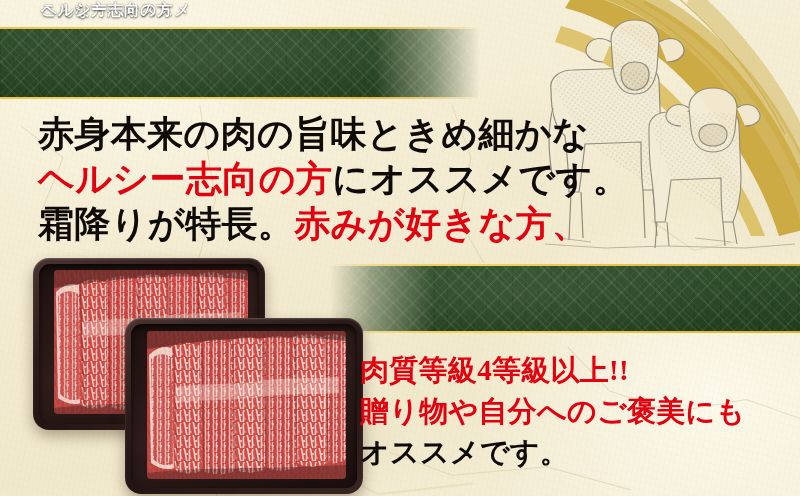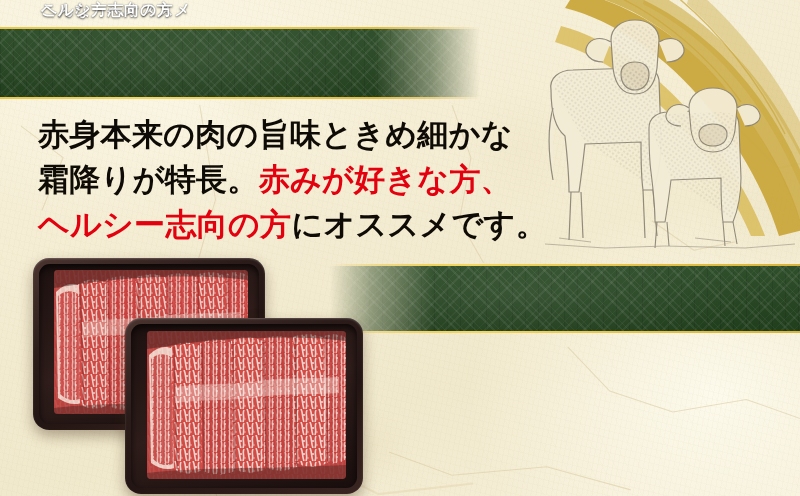--- a/index.html
+++ b/index.html
@@ -81,21 +81,21 @@
     font-family:"Liberation Serif","DejaVu Serif",serif;
     font-weight:700;letter-spacing:.02em;white-space:nowrap;
     text-shadow:0 1px 2px rgba(0,0,0,.55), 0 0 1px rgba(0,0,0,.5);
   }
 
   
   .copy{position:absolute;z-index:5;
     font-family:"Liberation Serif","DejaVu Serif",serif;
     font-weight:700;color:#0e0b06;white-space:nowrap;letter-spacing:.01em;}
   .copy .red{color:#e3000f;}
-  #copy-top{left:38px;top:112px;font-size:31px;line-height:45px;}
+  #copy-top{left:38px;top:112px;font-size:36px;line-height:45px;}
   #copy-bottom{left:360px;top:350px;font-size:29px;line-height:41px;}
 
   
   .tray{position:absolute;border-radius:16px;
     background:linear-gradient(155deg,#4a3430 0%,#2b1c1a 35%,#231513 60%,#3a2522 100%);
     box-shadow:0 6px 14px rgba(60,40,20,.38), inset 0 1px 2px rgba(255,255,255,.22);}
   .tray .rim{position:absolute;inset:6px;border-radius:11px;
     background:linear-gradient(160deg,#1d1110,#2e1d1a 50%,#1a0f0e);
     box-shadow:inset 0 3px 7px rgba(0,0,0,.75);}
   .meat{position:absolute;border-radius:4px;overflow:hidden;}
@@ -196,34 +196,39 @@
       <div class="fill"></div>
       <div class="sheen"></div>
       <div class="gold-rule top"></div>
       <div class="gold-rule bot"></div>
     </div>
   </div>
   <div class="banner-title" id="b1t">こんな方へオススメ</div>
 
   <div class="copy" id="copy-top">
     <div>赤身本来の肉の旨味ときめ細かな</div>
+    <div><span class="red">ヘルシー志向の方</span><span>にオススメです。</span></div>
     <div><span>霜降りが特長。</span><span class="red">赤みが好きな方、</span></div>
-    <div><span class="red">ヘルシー志向の方</span><span>にオススメです。</span></div>
   </div>
 
   <div class="banner" id="banner2">
     <div class="mask">
       <div class="fill"></div>
       <div class="sheen"></div>
       <div class="gold-rule top"></div>
       <div class="gold-rule bot"></div>
     </div>
   </div>
   <div class="banner-title" id="b2t">ヘルシー志向の方</div>
 
+  <div class="copy" id="copy-bottom">
+    <div class="red">肉質等級4等級以上!!</div>
+    <div class="red">贈り物や自分へのご褒美にも</div>
+    <div>オススメです。</div>
+  </div>
 
   <div class="tray" id="tray1">
     <div class="rim"></div>
     <svg class="meat" viewBox="0 0 194 144" preserveAspectRatio="none">
       <defs>
         <linearGradient id="m1" x1="0" y1="0" x2="0" y2="1">
           <stop offset="0%" stop-color="#e0footnote"></stop>
         </linearGradient>
         <pattern id="marble1" width="9" height="13" patternUnits="userSpaceOnUse">
           <rect width="9" height="13" fill="#cf4a45"></rect>

